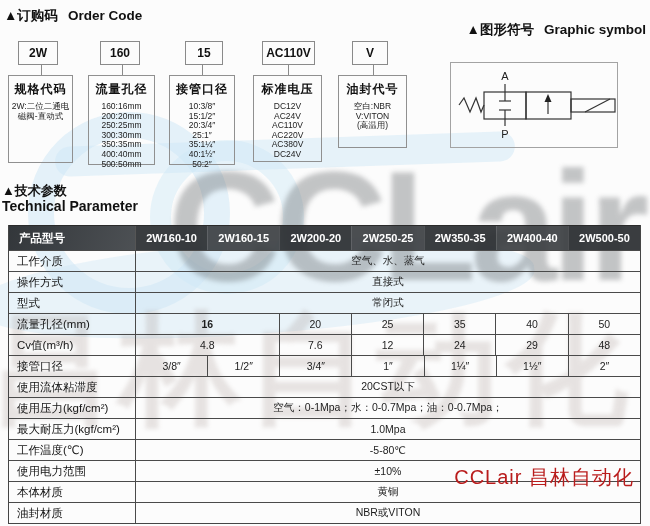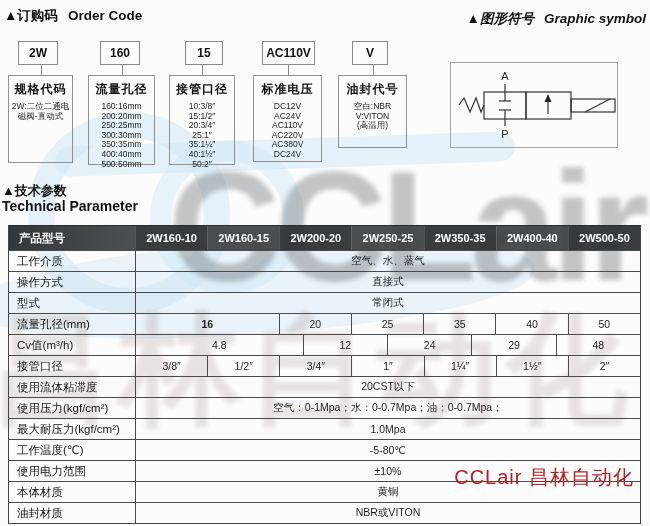--- a/index.html
+++ b/index.html
@@ -22,21 +22,21 @@
     color:#93807a;opacity:.20;filter:blur(2px);white-space:nowrap;line-height:1;
   }
   .footer-wm{
     position:absolute;right:16px;top:464px;z-index:4;
     font-size:20px;color:#b91c1c;letter-spacing:1px;white-space:nowrap;
   }
   
   .sec-title{position:absolute;z-index:2;font-weight:bold;font-size:13.5px;white-space:nowrap;}
   .sec-title .en{margin-left:10px;}
   #title-order{left:4px;top:7px;}
-  #title-symbol{right:4px;top:10px;font-style:italic;}
+  #title-symbol{right:4px;top:21px;}
   #title-tech-zh{left:2px;top:182px;font-size:13px;}
   #title-tech-en{left:2px;top:198px;font-size:14px;}
   
   .code-box{
     position:absolute;top:41px;height:24px;z-index:2;
     border:1px solid #8a8a8a;box-sizing:border-box;background:transparent;
     font-weight:bold;font-size:12px;text-align:center;line-height:22px;
   }
   .connector{position:absolute;top:65px;height:10px;width:1px;background:#8a8a8a;z-index:2;}
   .group-box{
@@ -220,20 +220,21 @@
         <div class="pcell" style="flex-grow: 2; font-weight: bold;">16</div>
         <div class="pcell" style="flex-grow: 1;">20</div>
         <div class="pcell" style="flex-grow: 1;">25</div>
         <div class="pcell" style="flex-grow: 1;">35</div>
         <div class="pcell" style="flex-grow: 1;">40</div>
         <div class="pcell" style="flex-grow: 1;">50</div>
       </div>
       <div class="prow">
         <div class="pcell-label">Cv值(m³/h)</div>
         <div class="pcell" style="flex-grow: 2;">4.8</div>
+        <div class="pcell" style="flex-grow: 1;">7.6</div>
         <div class="pcell" style="flex-grow: 1;">12</div>
         <div class="pcell" style="flex-grow: 1;">24</div>
         <div class="pcell" style="flex-grow: 1;">29</div>
         <div class="pcell" style="flex-grow: 1;">48</div>
       </div>
       <div class="prow">
         <div class="pcell-label">接管口径</div>
         <div class="pcell" style="flex-grow: 1;">3/8″</div>
         <div class="pcell" style="flex-grow: 1;">1/2″</div>
         <div class="pcell" style="flex-grow: 1;">3/4″</div>

